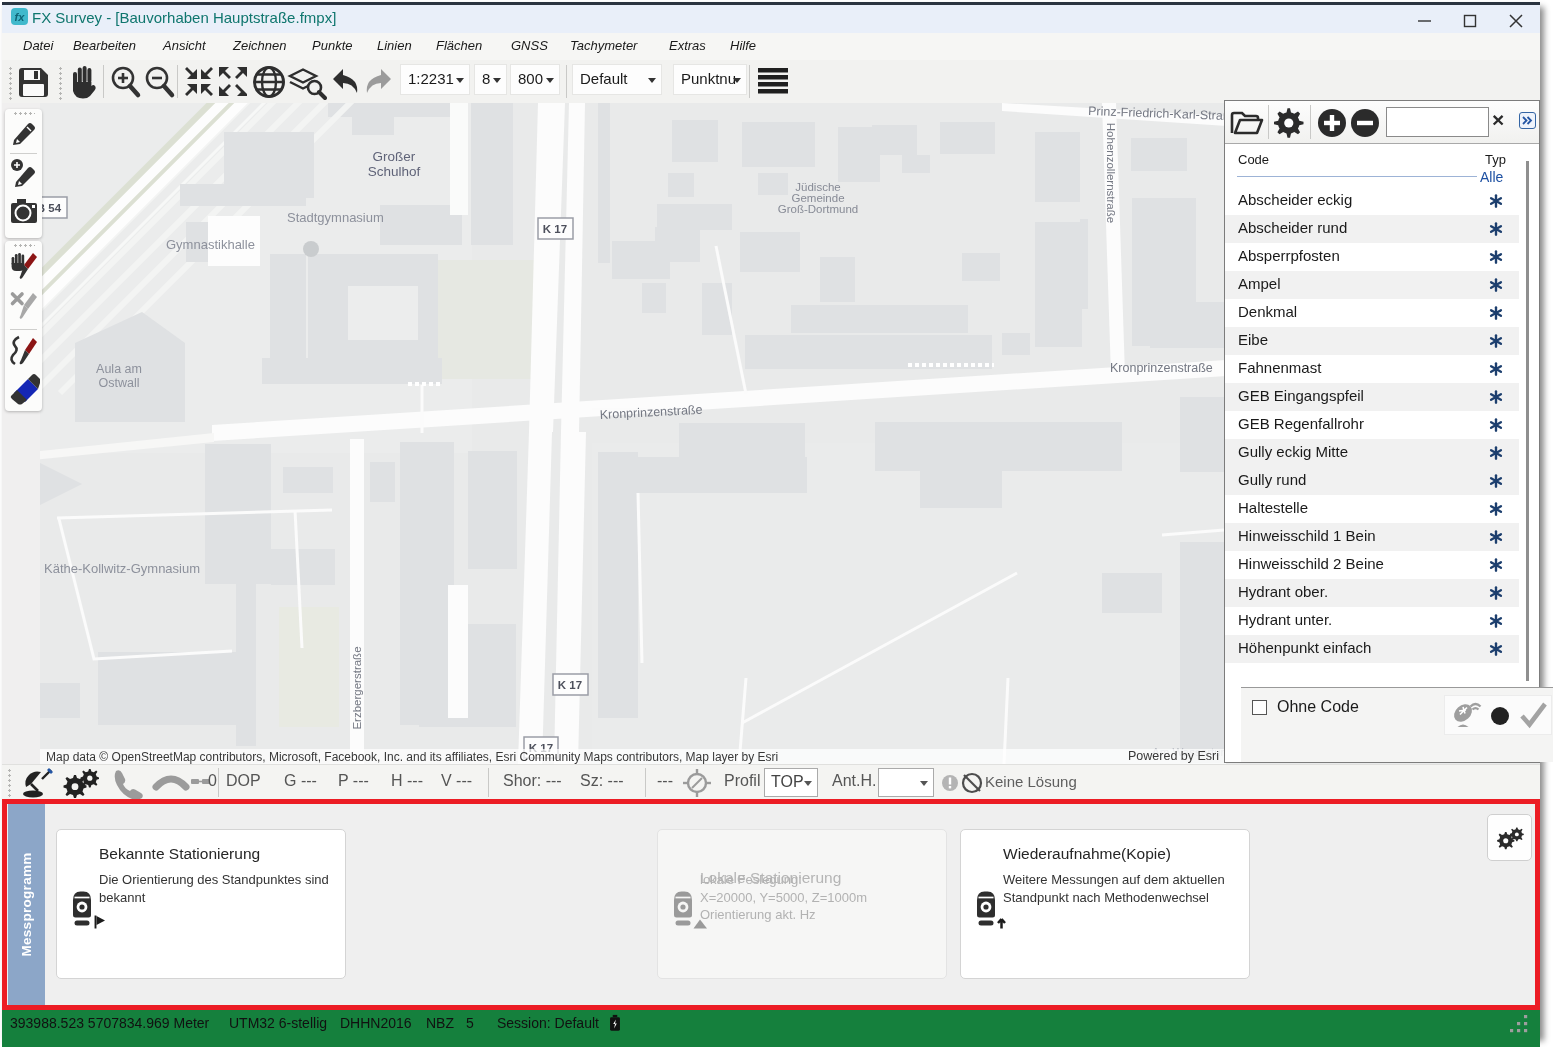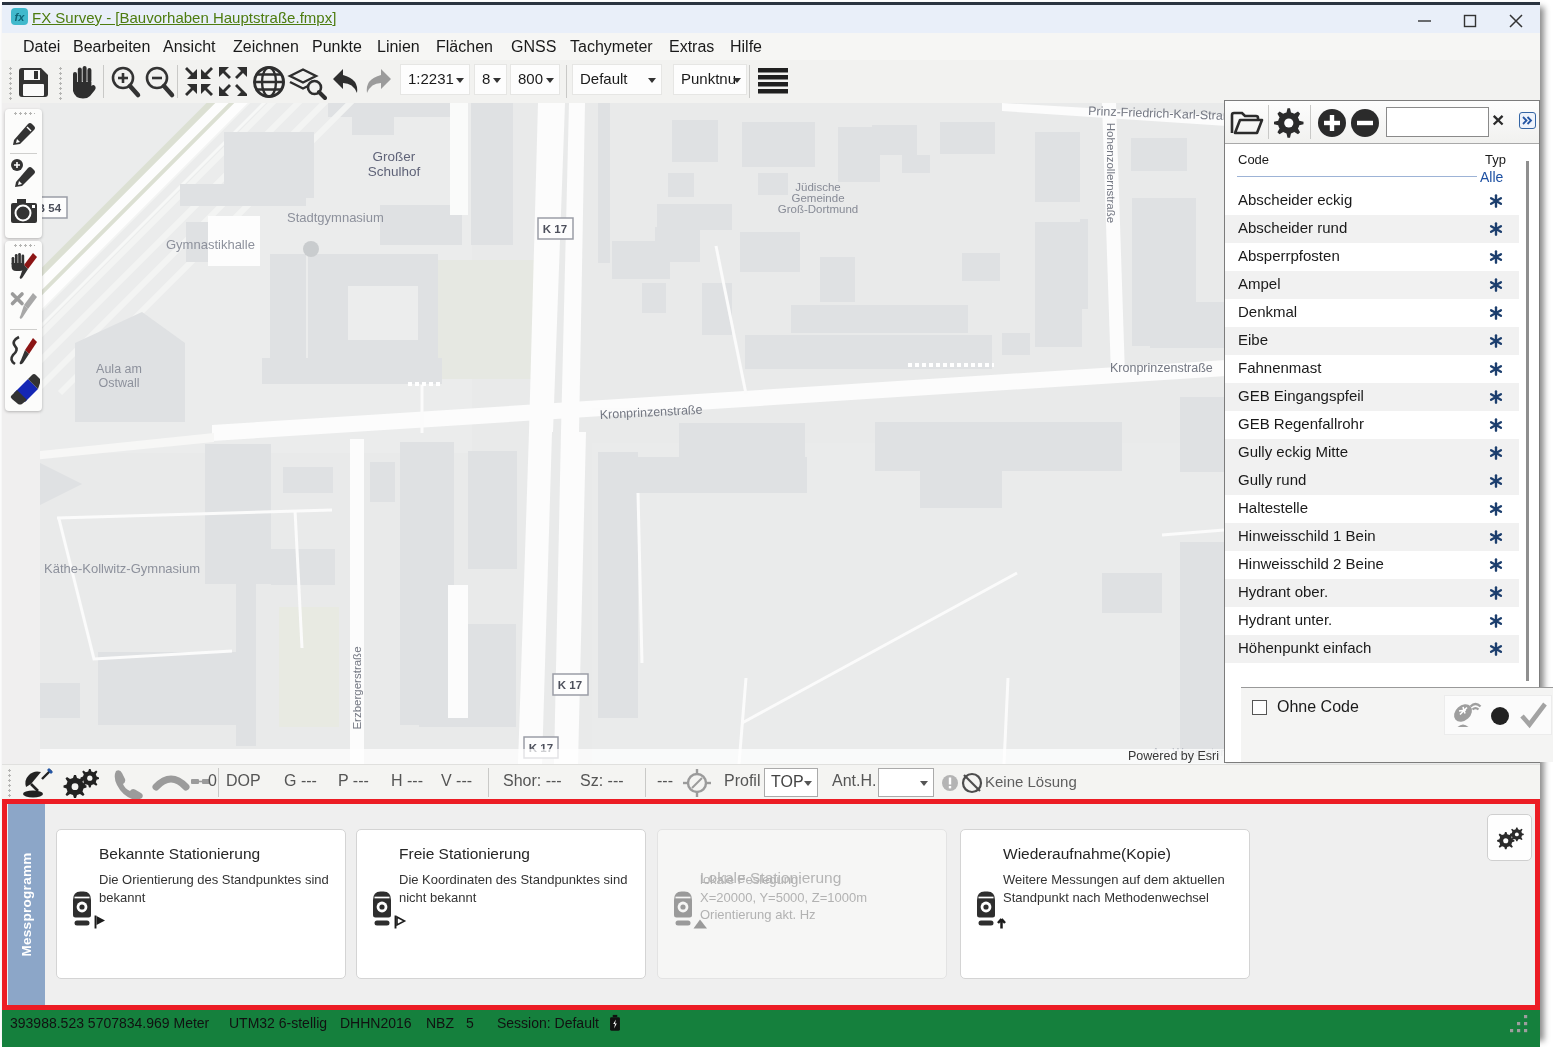--- a/index.html
+++ b/index.html
@@ -2,24 +2,24 @@
 <html><head>
 <meta charset="utf-8">
 <style>
 * { margin:0; padding:0; box-sizing:border-box; }
 html,body { width:1553px; height:1047px; background:#fff; font-family:"Liberation Sans", sans-serif; overflow:hidden; }
 #win { position:absolute; left:2px; top:2px; width:1538px; height:1034px; background:#f2f2f0; box-shadow:4px 5px 6px rgba(0,0,0,0.45); }
 #topline { position:absolute; left:0; top:0; width:100%; height:3px; background:#2b3440; }
 #titlebar { position:absolute; left:0; top:3px; width:100%; height:28px; background:#e9eff9; }
 #appicon { position:absolute; left:9px; top:3px; width:17px; height:17px; border-radius:4px; background:#41b9cc; }
 #appicon .fx { position:absolute; left:0; top:3px; width:17px; text-align:center; font-size:11px; font-weight:bold; color:#0e6476; font-style:italic; }
-#title { position:absolute; left:30px; top:4px; font-size:15px; color:#4d7c0f;text-decoration:underline; }
+#title { position:absolute; left:30px; top:4px; font-size:15px; color:#0f766e; }
 .winbtn { position:absolute; top:0px; width:17px; height:24px; color:#333; }
 #menubar { position:absolute; left:0; top:31px; width:100%; height:27px; background:#f6f6f4; }
-.menuitem { position:absolute; top:5px; font-size:16px; color:#1a1a1a; }
+.menuitem { position:absolute; top:5px; font-size:13px; color:#1a1a1a;font-style:italic; }
 #toolbar { position:absolute; left:0; top:58px; width:100%; height:43px; background:#f2f2f0; }
 .tsep { position:absolute; top:5px; height:33px; width:1px; background:#c9c9c7; }
 .grip { position:absolute; width:3px; background-image:radial-gradient(circle, #b5b5b3 1px, transparent 1.2px); background-size:3px 5px; }
 .ddbox { position:absolute; top:4px; height:31px; background:#fdfdfd; border:1px solid #e6e6e4; font-size:15px; color:#1a1a1a; }
 .ddbox .txt { position:absolute; left:7px; top:5px; white-space:nowrap; }
 .dda { position:absolute; right:5px; top:13px; width:0; height:0; border-left:4px solid transparent; border-right:4px solid transparent; border-top:5px solid #333; }
 #mapwrap { position:absolute; left:0; top:101px; width:1538px; height:661px; background:#e9eaea; overflow:hidden; }
 #attrib { position:absolute; left:38px; bottom:0px; width:1186px; height:15px; background:rgba(255,255,255,0.72); }
 #attrib .t1 { position:absolute; left:6px; top:1px; font-size:12px; color:#383838; }
 #attrib .t2 { position:absolute; left:1088px; top:0px; font-size:12.5px; color:#383838; }
@@ -368,20 +368,21 @@
           <text x="1108" y="269">Kronprinzenstraße</text>
           <text x="1086" y="12" transform="rotate(2 1086 12)">Prinz-Friedrich-Karl-Straße</text>
           <text x="1108" y="70" font-size="11.5" transform="rotate(90 1108 70)" text-anchor="middle" dominant-baseline="middle">Hohenzollernstraße</text>
           <text x="356" y="585" font-size="11.5" transform="rotate(-90 356 585)" text-anchor="middle" dominant-baseline="middle">Erzbergerstraße</text>
         </g>
         <text x="1150" y="653" font-size="11.5" fill="#b5b9c1">Am Wasserturm</text>
       </g>
     </svg>
     <div style="position:absolute; left:0; top:0; width:38px; height:661px; background:#f0efef;"></div>
     <div id="attrib">
+      <div class="t1">Map data © OpenStreetMap contributors, Microsoft, Facebook, Inc. and its affiliates, Esri Community Maps contributors, Map layer by Esri</div>
       <div class="t2">Powered by Esri</div>
     </div>
     <div class="ltb" id="ltb1" style="top:6px; height:129px;">
       <div class="grip" style="left:8px; top:3px; width:22px; height:3px; background-image:radial-gradient(circle,#b5b5b3 1px,transparent 1.2px); background-size:5px 3px;"></div>
       <svg style="position:absolute; left:5px; top:7px;" width="28" height="32" viewBox="0 0 28 32">
         <path d="M4 24 L18 8 Q20 6 22 8 L24 10 Q26 12 24 14 L10 28 L3 29 Z" fill="#333"></path>
         <path d="M7 23 L10 26 L6 27 Z" fill="#fff"></path>
         <line x1="17" y1="11" x2="21" y2="15" stroke="#fff" stroke-width="1.5"></line>
       </svg>
       <div class="lsep" style="top:44px;"></div>
@@ -736,33 +737,20 @@
       <div class="cicon" id="ci1"><svg width="46" height="46" viewBox="0 0 46 46">
   <path d="M7 14 Q7 5.5 14.5 5.5 L17.5 5.5 Q25 5.5 25 14 L25 29 Q25 31.5 22.5 31.5 L9.5 31.5 Q7 31.5 7 29 Z" fill="#2e2e2e"></path>
   <path d="M8.5 11.5 L23.5 11.5" stroke="#ffffff" stroke-width="1.7"></path>
   <circle cx="16" cy="21" r="5.4" fill="#ffffff"></circle>
   <circle cx="16" cy="21" r="2.6" fill="#2e2e2e"></circle>
   <rect x="8.5" y="34.5" width="15" height="5" rx="2.5" fill="#2e2e2e"></rect>
   <path d="M29.5 29.5 L29.5 42.5" stroke="#1c1c1c" stroke-width="1.9"></path>
             <path d="M30.5 30 L39 34.5 L30.5 39 Z" fill="#1c1c1c"></path>
 </svg></div>
     </div>
-    <div class="card" style="left:349px">
-      <h3>Freie Stationierung</h3>
-      <div class="desc">Die Koordinaten des Standpunktes sind nicht bekannt</div>
-      <div class="cicon" id="ci2"><svg width="46" height="46" viewBox="0 0 46 46">
-  <path d="M7 14 Q7 5.5 14.5 5.5 L17.5 5.5 Q25 5.5 25 14 L25 29 Q25 31.5 22.5 31.5 L9.5 31.5 Q7 31.5 7 29 Z" fill="#2e2e2e"></path>
-  <path d="M8.5 11.5 L23.5 11.5" stroke="#ffffff" stroke-width="1.7"></path>
-  <circle cx="16" cy="21" r="5.4" fill="#ffffff"></circle>
-  <circle cx="16" cy="21" r="2.6" fill="#2e2e2e"></circle>
-  <rect x="8.5" y="34.5" width="15" height="5" rx="2.5" fill="#2e2e2e"></rect>
-  <path d="M29.5 29.5 L29.5 42.5" stroke="#1c1c1c" stroke-width="1.9"></path>
-            <path d="M31 31 L38.5 35 L31 39 Z" fill="none" stroke="#1c1c1c" stroke-width="1.6"></path>
-</svg></div>
-    </div>
     <div class="card dis" style="left:650px">
       <h3>Lokale Stationierung</h3>
       <div class="desc">lokale Feslegung:<br>X=20000, Y=5000, Z=1000m<br>Orientierung akt. Hz</div>
       <div class="cicon" id="ci3"><svg width="46" height="46" viewBox="0 0 46 46">
   <path d="M7 14 Q7 5.5 14.5 5.5 L17.5 5.5 Q25 5.5 25 14 L25 29 Q25 31.5 22.5 31.5 L9.5 31.5 Q7 31.5 7 29 Z" fill="#9a9a9a"></path>
   <path d="M8.5 11.5 L23.5 11.5" stroke="#f6f6f5" stroke-width="1.7"></path>
   <circle cx="16" cy="21" r="5.4" fill="#f6f6f5"></circle>
   <circle cx="16" cy="21" r="2.6" fill="#9a9a9a"></circle>
   <rect x="8.5" y="34.5" width="15" height="5" rx="2.5" fill="#9a9a9a"></rect>
   <path d="M33 33.5 L40 42.5 L26.5 42.5 Z" fill="#9a9a9a"></path>

